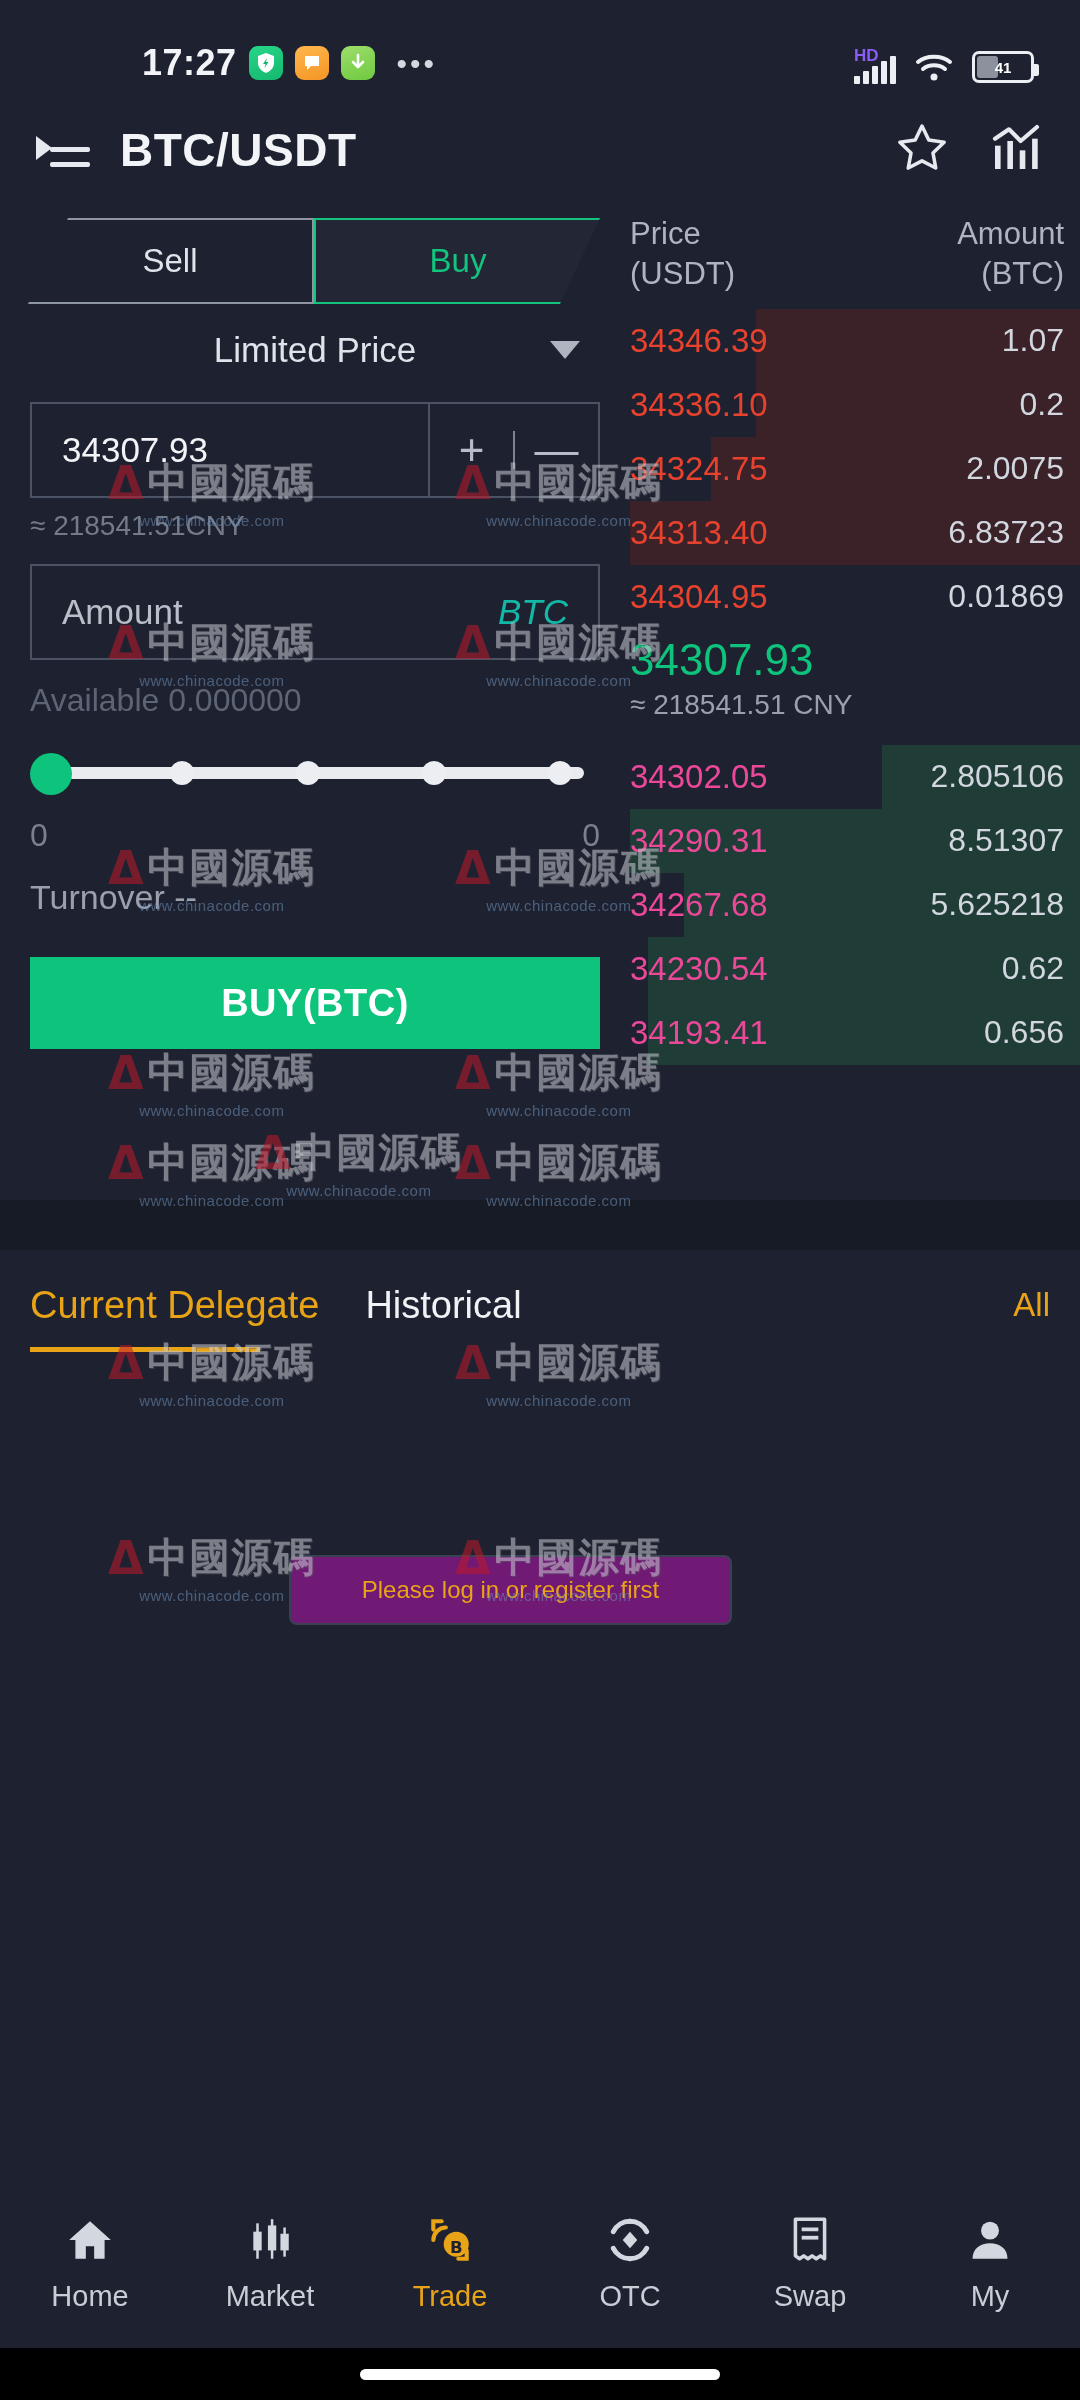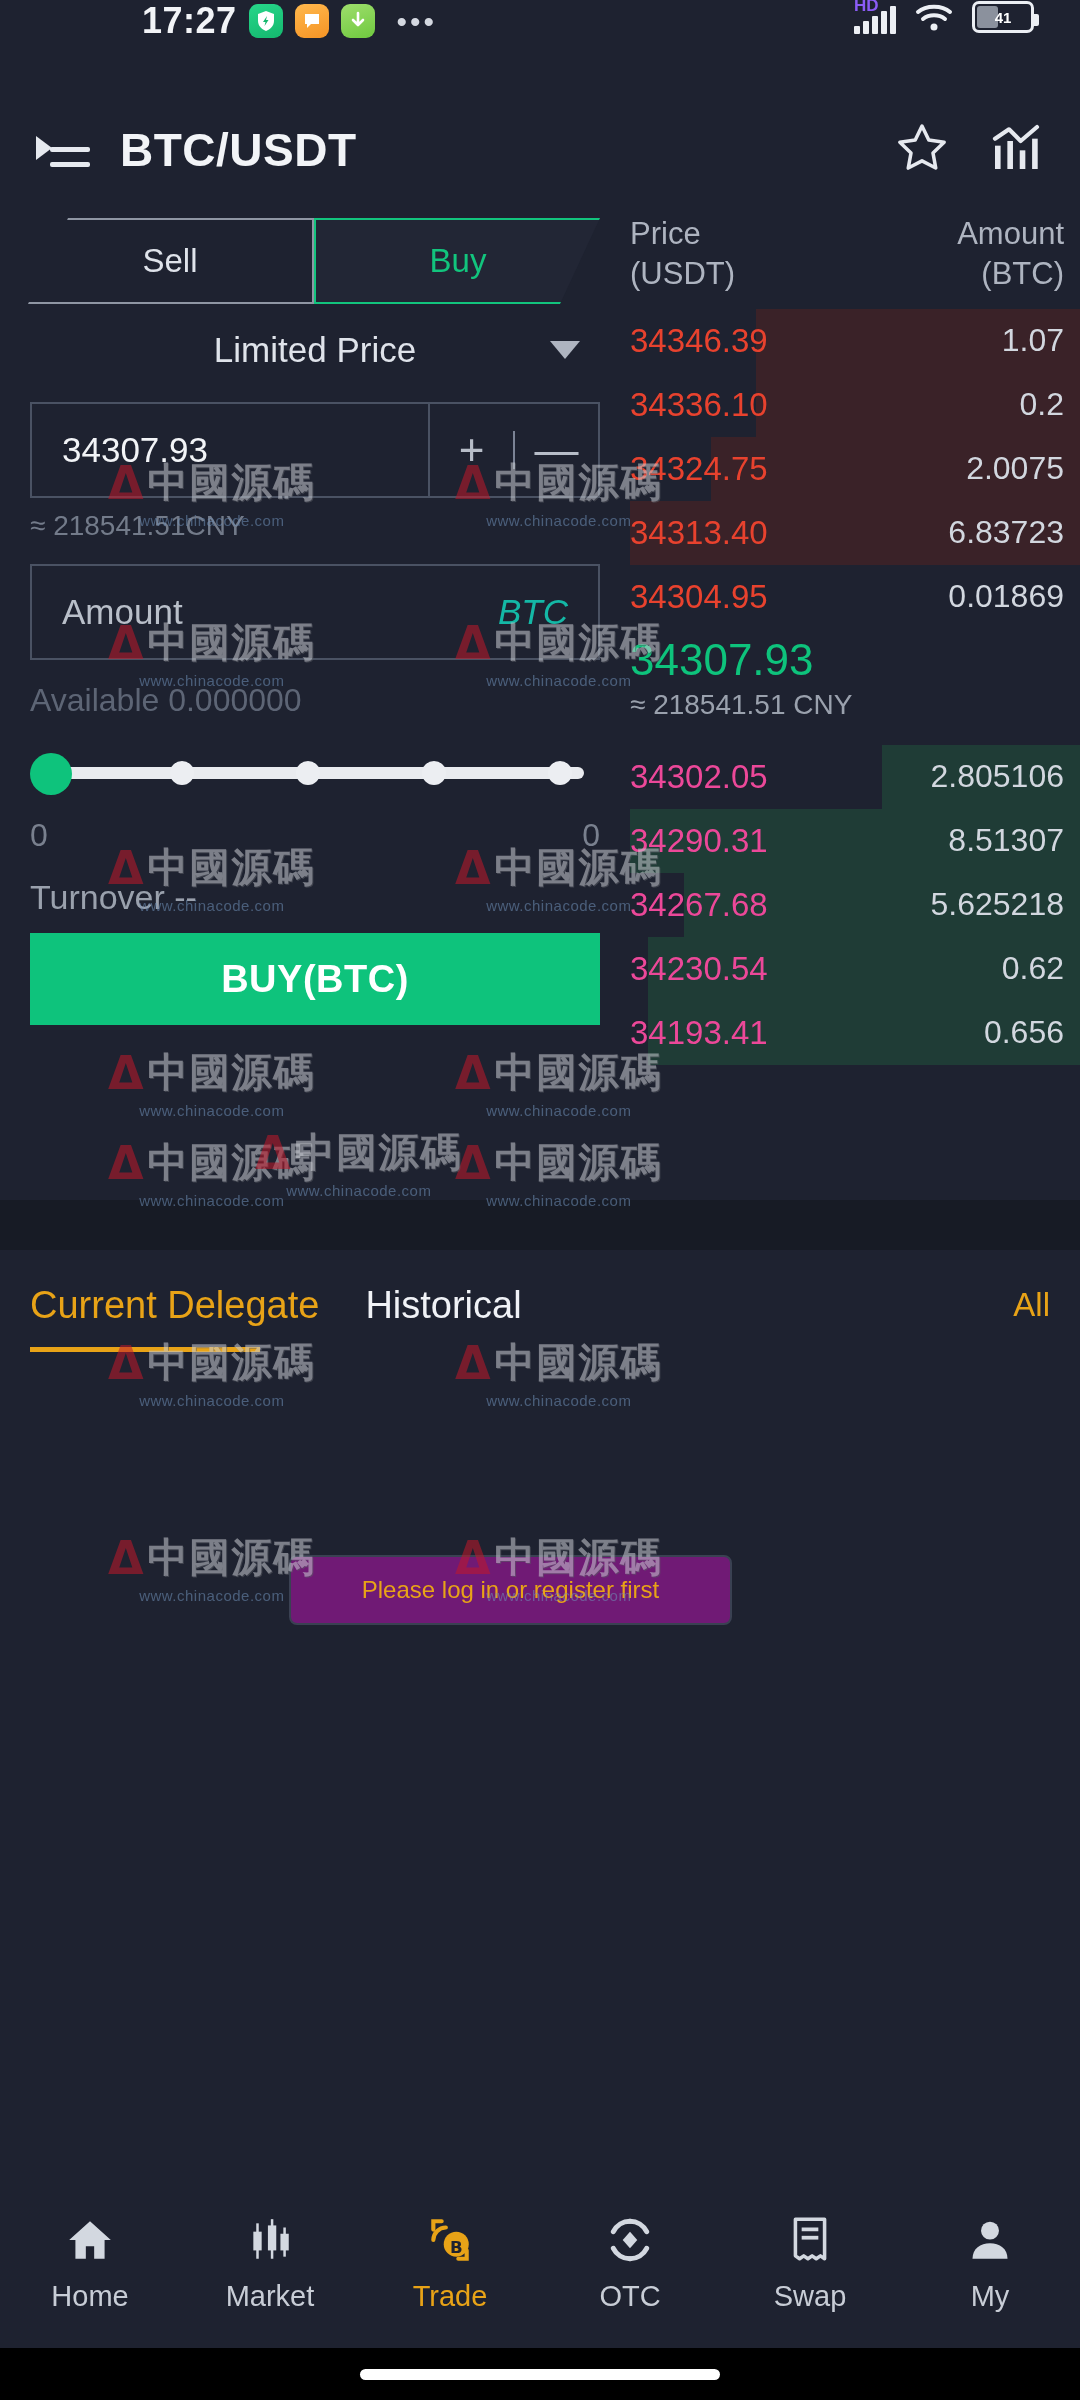--- a/index.html
+++ b/index.html
@@ -6,22 +6,22 @@
   html, body {
     width:1080px; height:2400px;
     background:#1b1f2a;
     font-family:"Liberation Sans", sans-serif;
     overflow:hidden;
   }
   .phone { position:relative; width:1080px; height:2400px; background:#1e2230; }
 
   
   .statusbar {
-    height:100px; display:flex; align-items:flex-start;
-    padding:0 46px; position:relative;
+    height:100px; display:flex; align-items:flex-end;
+    padding:16px 46px; position:relative;
   }
   .sb-left { display:flex; align-items:center; gap:12px; margin-left:96px; }
   .sb-time { color:#f2f4f7; font-size:36px; font-weight:bold; letter-spacing:0.5px; }
   .sb-appicon { width:34px; height:34px; border-radius:9px; display:flex; align-items:center; justify-content:center; }
   .ic-shield { background:linear-gradient(160deg,#27d68a,#14b86e); }
   .ic-chat   { background:linear-gradient(160deg,#ffb84d,#f59425); }
   .ic-down   { background:linear-gradient(160deg,#9ede6c,#6fc93f); }
   .sb-dots { color:#d4d8e0; font-size:30px; letter-spacing:3px; margin-left:10px; line-height:0.5; }
   .sb-right { margin-left:auto; display:flex; align-items:center; gap:18px; }
   .hd-sig { position:relative; display:flex; align-items:flex-end; gap:3px; height:34px; }
@@ -93,21 +93,21 @@
   
   .slider-wrap { margin-top:34px; height:40px; position:relative; }
   .slider-track { position:absolute; left:16px; right:16px; top:14px; height:12px; background:#e9ebef; border-radius:6px; }
   .slider-dot { position:absolute; width:24px; height:24px; background:#eceef2; border-radius:50%; top:8px; }
   .slider-thumb { position:absolute; left:0; top:0; width:42px; height:42px; background:#0ec37c; border-radius:50%; }
   .slider-ends { display:flex; justify-content:space-between; margin-top:24px; color:#79808e; font-size:32px; }
 
   .turnover { color:#9aa1ad; font-size:34px; margin-top:24px; }
 
   .buy-btn { height:92px; background:#0ec37c; display:flex; align-items:center; justify-content:center;
-             color:#ffffff; font-size:38px; font-weight:bold; margin-top:16px; letter-spacing:0.5px; }
+             color:#ffffff; font-size:38px; font-weight:bold; margin-top:40px; letter-spacing:0.5px; }
 
   
   .ob-head { display:flex; justify-content:space-between; padding:0 16px 0 0; }
   .ob-head-col { color:#aeb4c0; font-size:31px; line-height:1.3; }
   .ob-head-col.r { text-align:right; }
   .ob-rows { margin-top:14px; }
   .ob-row { position:relative; height:64px; display:flex; align-items:center; padding:0 16px 0 0; }
   .ob-depth { position:absolute; right:0; top:0; bottom:0; }
   .ob-depth.ask { background:#3a2228; }
   .ob-depth.bid { background:#1f3c36; }

